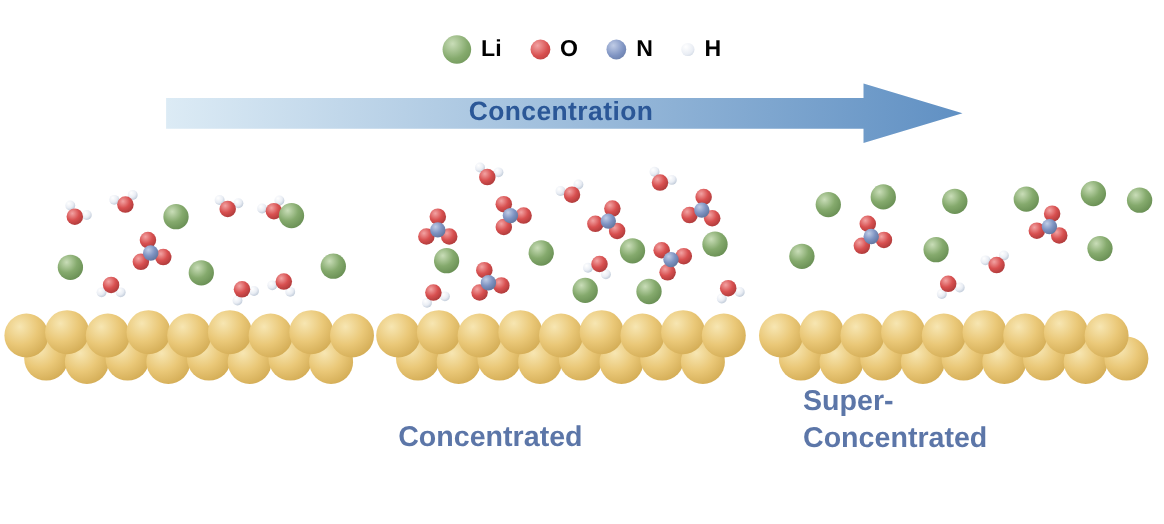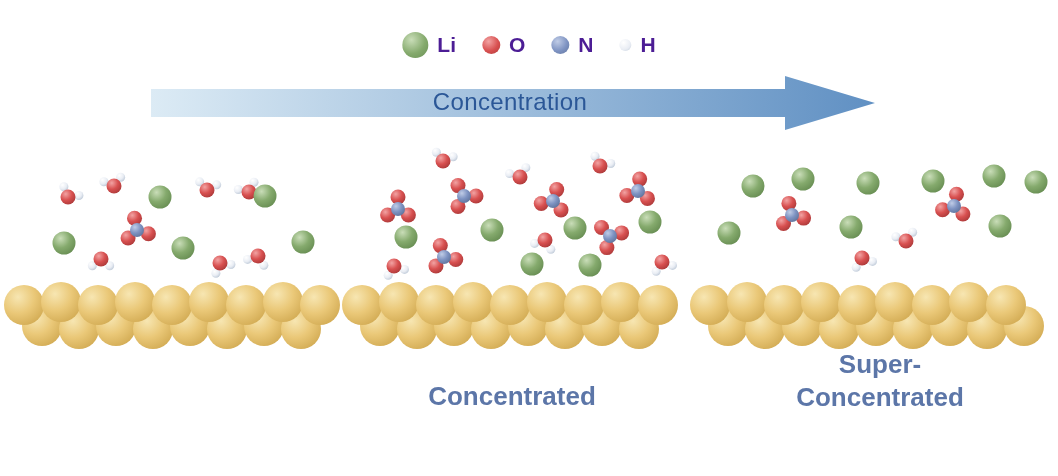--- a/index.html
+++ b/index.html
@@ -4,34 +4,34 @@
 <style>
   html,body{margin:0;padding:0;background:#ffffff;}
   .canvas{
     position:relative;width:1058px;height:476px;background:#ffffff;overflow:hidden;
     font-family:"Liberation Sans",sans-serif;
   }
   
   .legend{position:absolute;top:32px;left:50%;transform:translateX(-50%);
     display:flex;align-items:center;gap:26px;}
   .legend-item{display:flex;align-items:center;gap:9px;}
-  .legend-label{font-size:21px;font-weight:bold;color:#4c1d95;}
+  .legend-label{font-size:21px;font-weight:bold;color:#000000;}
   .sphere{border-radius:50%;display:inline-block;flex:0 0 auto;}
   .s-li{width:26px;height:26px;background:radial-gradient(circle at 35% 30%, #c9ddb8, #85aa6d 55%, #698f54);}
   .s-o {width:18px;height:18px;background:radial-gradient(circle at 35% 30%, #f2a3a3, #d85050 55%, #ad3a3a);}
   .s-n {width:18px;height:18px;background:radial-gradient(circle at 35% 30%, #c0cce6, #7e93c2 55%, #61759d);}
   .s-h {width:12px;height:12px;background:radial-gradient(circle at 35% 30%, #ffffff, #e9edf4 60%, #bfcad8);}
   
   .arrow-svg{position:absolute;left:145px;top:72px;}
   .arrow-label{position:absolute;left:145px;top:89px;width:730px;text-align:center;
-    font-size:24px;font-weight:normal;color:#2b5797;letter-spacing:.4px;line-height:26px;}
+    font-size:24px;font-weight:bold;color:#2b5797;letter-spacing:.4px;line-height:26px;}
   
   .molecule-layer{position:absolute;left:0;top:0;}
   
-  .panel-label{position:absolute;text-align:center;font-size:26px;font-weight:bold;
+  .panel-label{position:absolute;text-align:left;font-size:26px;font-weight:bold;
     color:#5c76a8;white-space:pre-line;line-height:1.25;}
   #plabel-0{left:35px;top:380px;width:300px;}
   #plabel-1{left:362px;top:380px;width:300px;}
   #plabel-2{left:730px;top:348px;width:300px;}
 </style>
 </head>
 <body>
 
 <div class="canvas">
 

